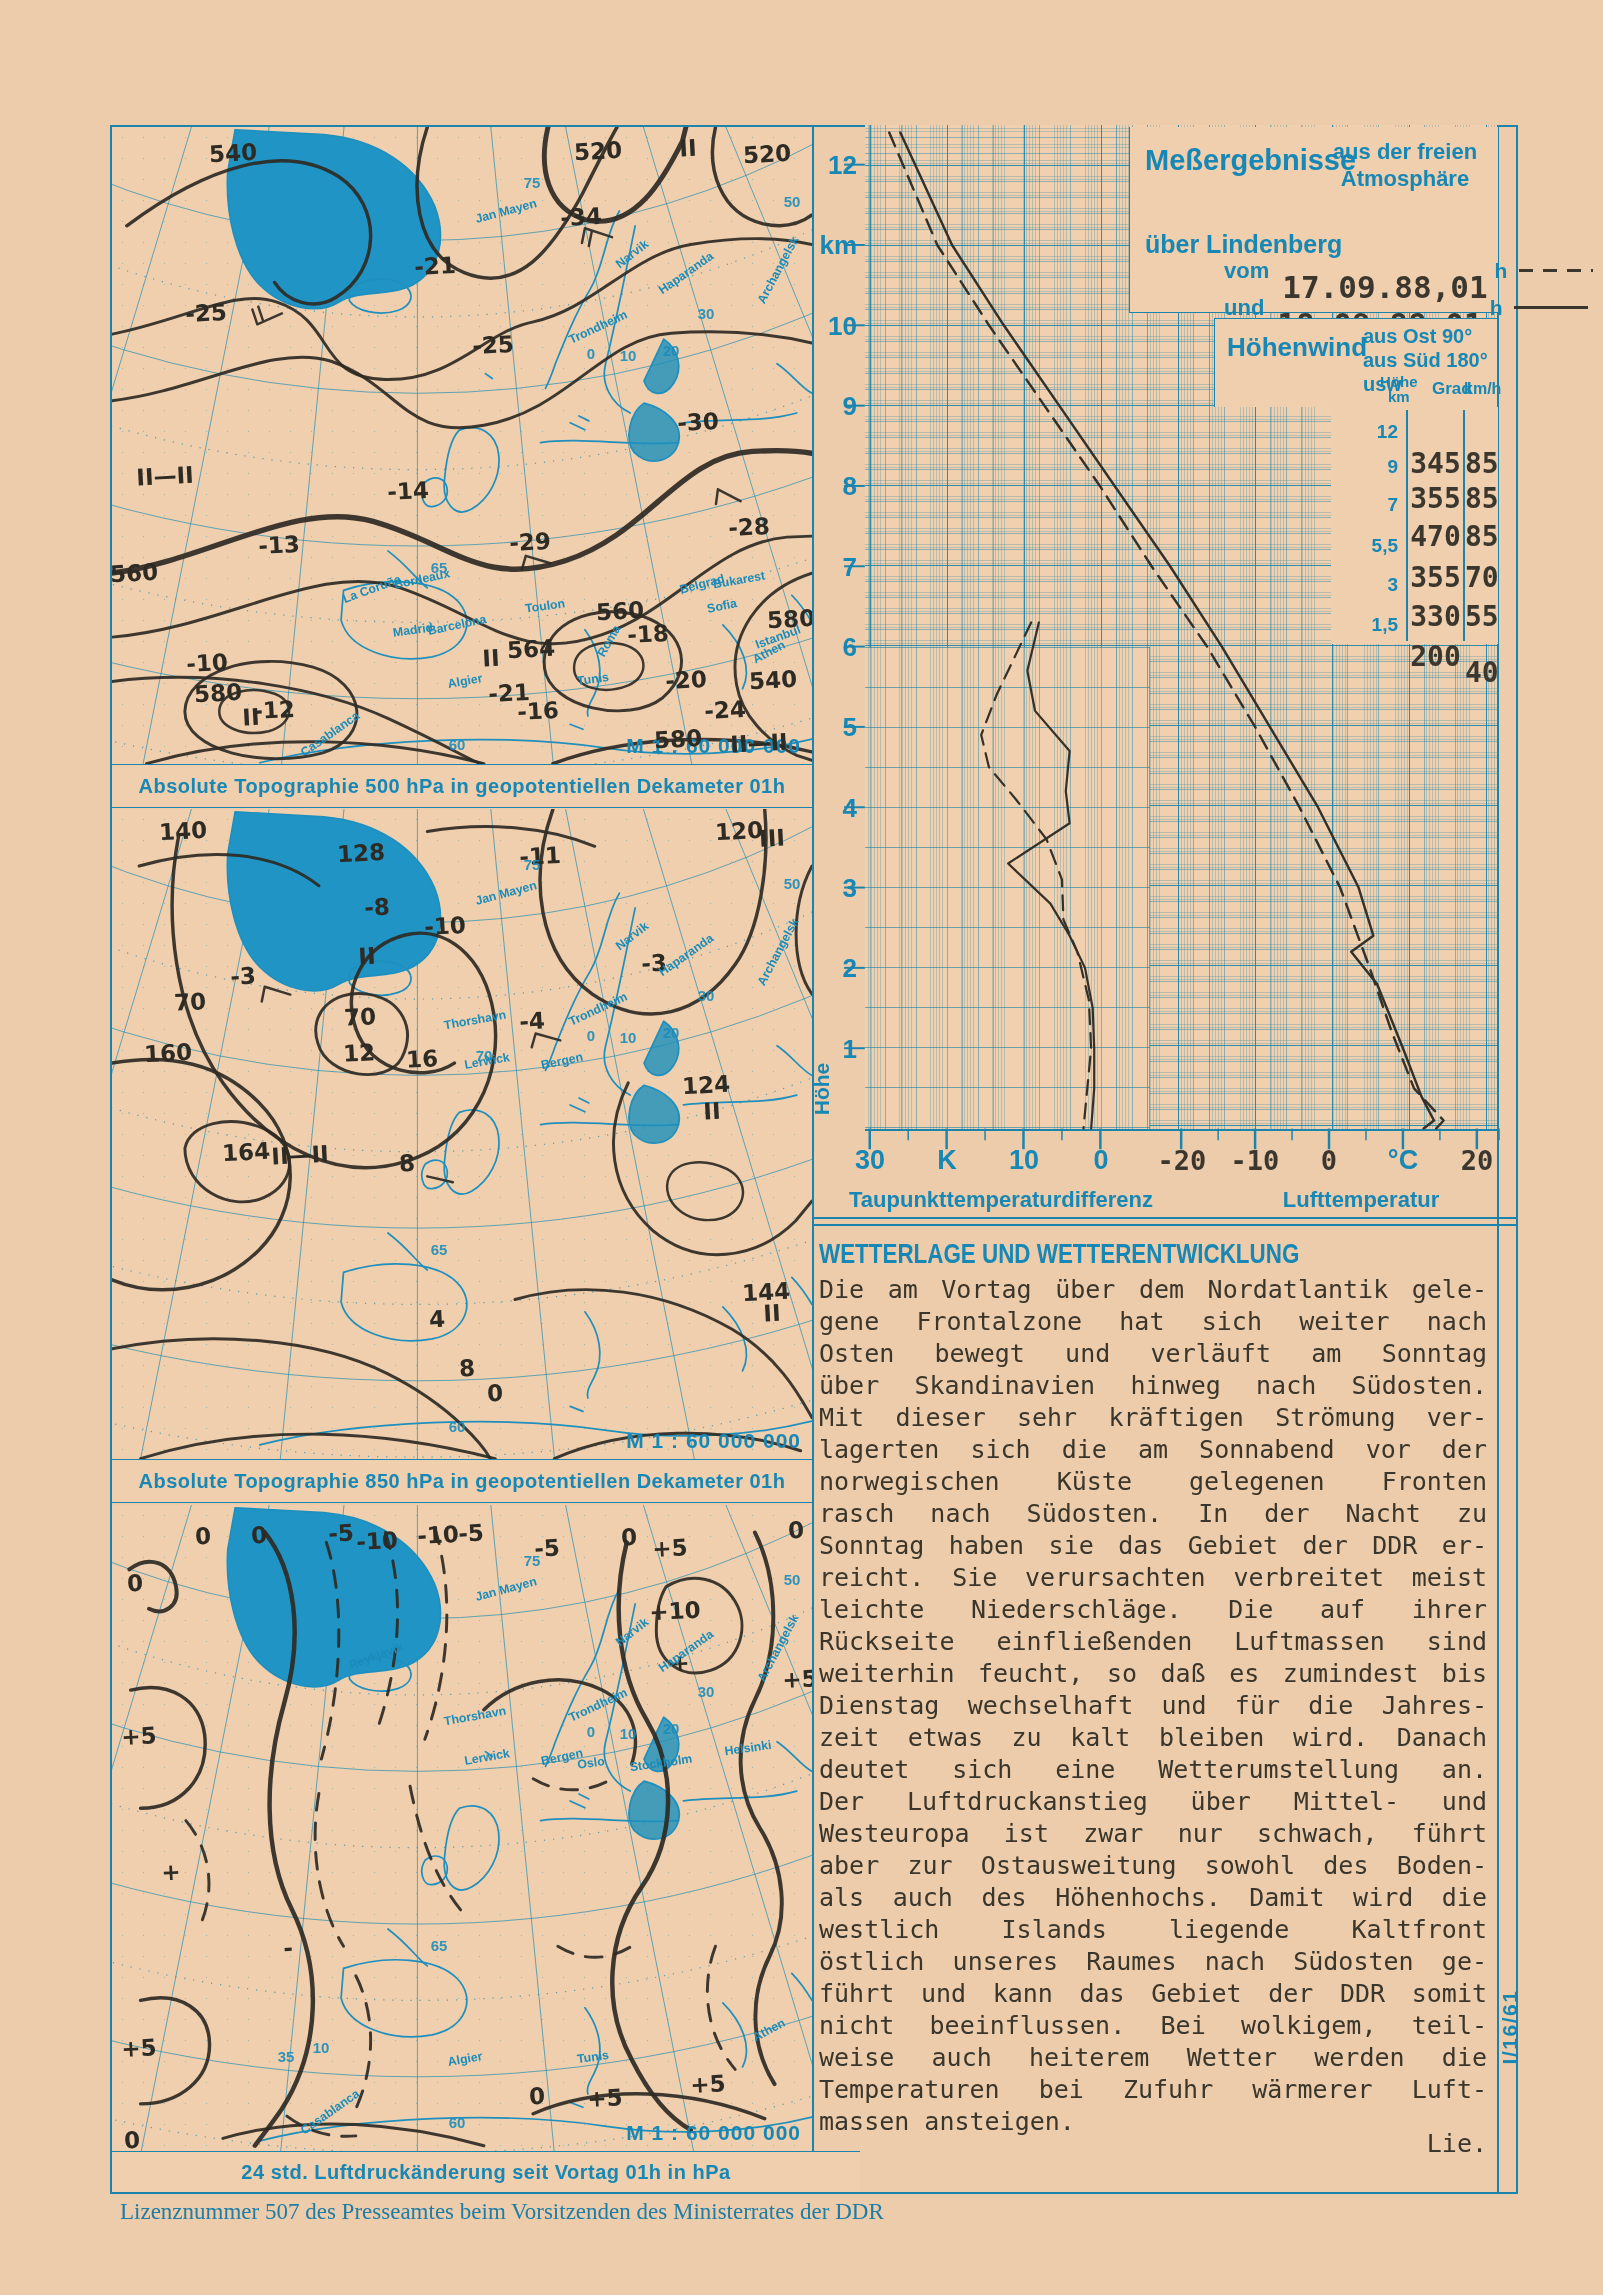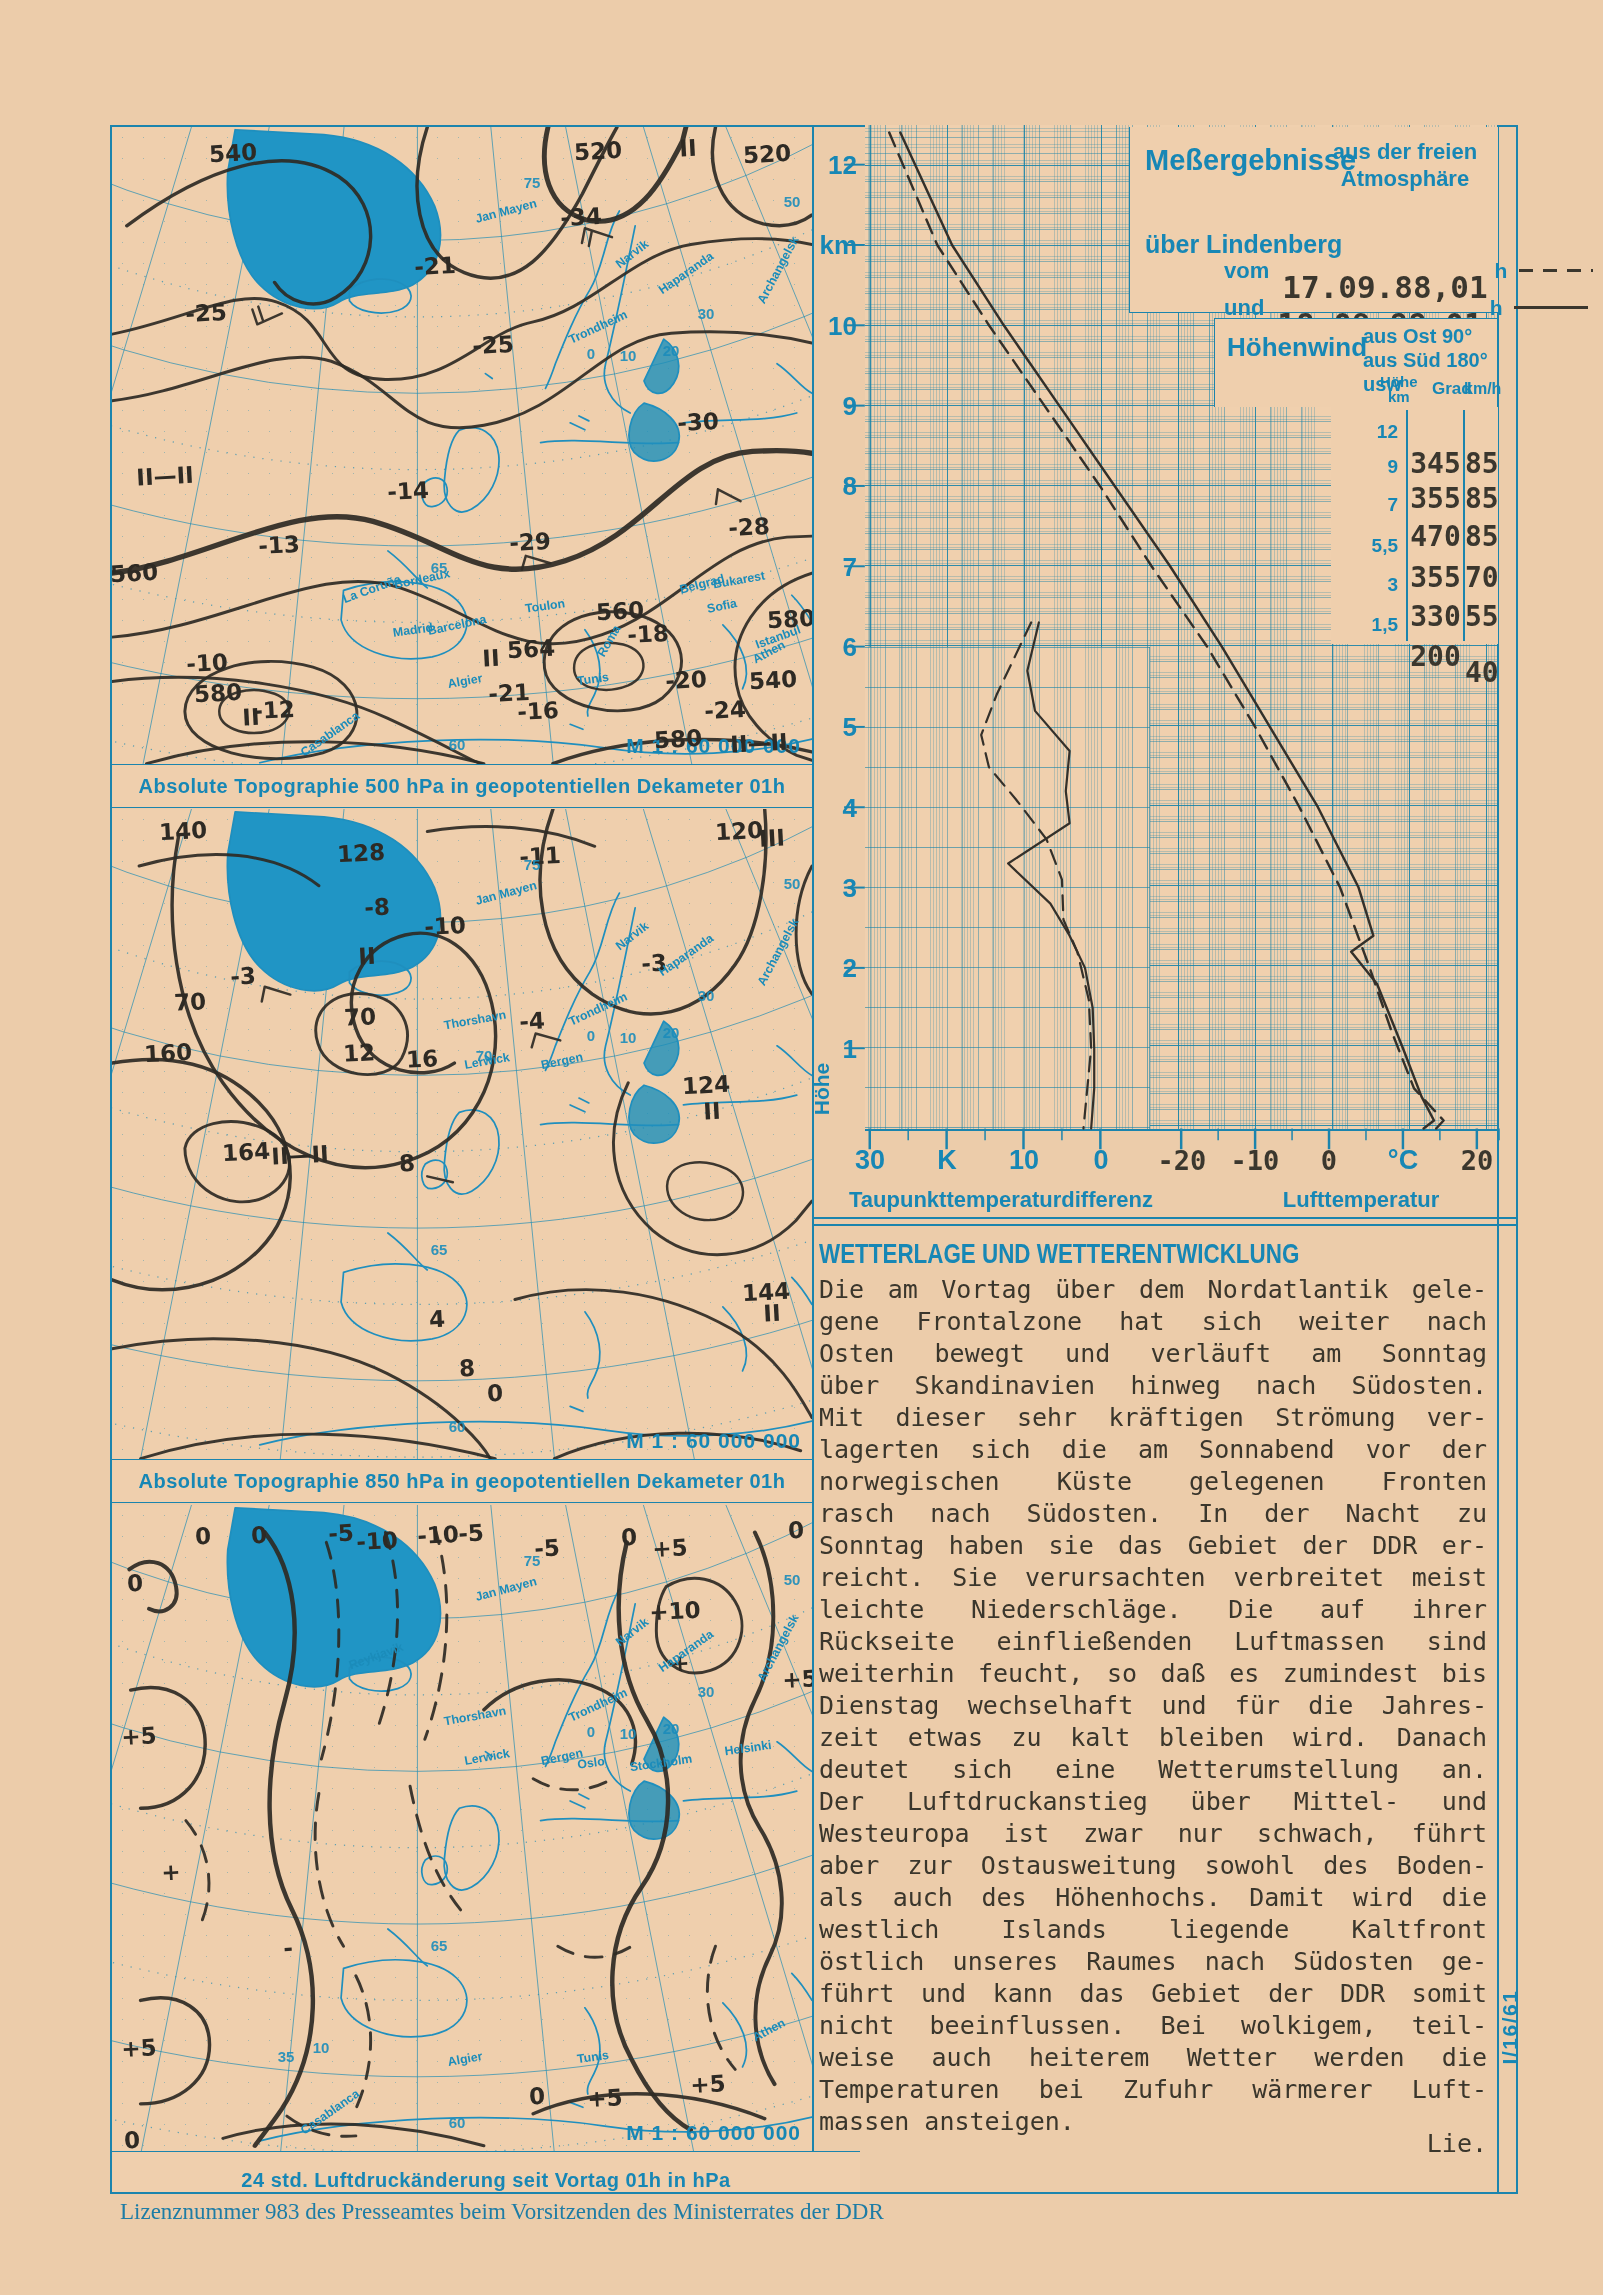--- a/index.html
+++ b/index.html
@@ -404,21 +404,21 @@
       <div class="grat" style="left: 209px; top: 542px; transform: translate(-50%, -50%);">10</div>
       <div class="grat" style="left: 420px; top: 55px; transform: translate(-50%, -50%);">75</div>
       <div class="grat" style="left: 327px; top: 440px; transform: translate(-50%, -50%);">65</div>
       <div class="grat" style="left: 345px; top: 617px; transform: translate(-50%, -50%);">60</div>
       <div class="grat" style="left: 594px; top: 186px; transform: translate(-50%, -50%);">30</div>
       <div class="grat" style="left: 559px; top: 223px; transform: translate(-50%, -50%);">20</div>
       <div class="grat" style="left: 516px; top: 228px; transform: translate(-50%, -50%);">10</div>
       <div class="grat" style="left: 479px; top: 226px; transform: translate(-50%, -50%);">0</div>
       <div class="grat" style="left: 680px; top: 74px; transform: translate(-50%, -50%);">50</div>
     </div>
-  <div class="caption-strip" style="left:112px;top:2151px;width:748px;height:42px;align-items:flex-end;">
+  <div class="caption-strip" style="left:112px;top:2151px;width:748px;height:42px;">
     <span>24 std. Luftdruckänderung seit Vortag 01h in  hPa</span>
   </div>
 
   <div class="grid"></div>
   <div class="coarse"></div>
 
   <div class="paperbox" style="left:1129px;top:127px;width:369px;height:186px;border-left:1.5px solid #1b84ad;border-bottom:1.5px solid #1b84ad;">
     <div style="position:absolute;left:15px;top:17px;font-size:29px;font-weight:bold;">Meßergebnisse</div>
     <div style="position:absolute;right:9px;top:11px;width:168px;text-align:center;font-size:22px;font-weight:bold;line-height:27px;">
       <div>aus der freien</div>
@@ -547,21 +547,21 @@
       <div class="report-line">führt und kann das Gebiet der DDR somit</div>
       <div class="report-line">nicht beeinflussen. Bei wolkigem, teil-</div>
       <div class="report-line">weise auch heiterem Wetter werden die</div>
       <div class="report-line">Temperaturen bei Zufuhr wärmerer Luft-</div>
       <div class="report-line last">massen ansteigen.</div>
     </div>
   <div style="position:absolute;left:819px;top:2129px;width:668px;text-align:right;font-family:'DejaVu Sans Mono',monospace;font-size:25px;color:#3a362c;">Lie.</div>
 
   <div style="position:absolute;left:1410px;top:2016px;width:197px;height:22px;transform:rotate(-90deg);transform-origin:center;font-size:21px;font-weight:bold;color:#1787b5;letter-spacing:1.5px;text-align:center;">I/16/61</div>
 
-  <div style="position:absolute;left:120px;top:2199px;font-family:'Liberation Serif',serif;font-size:23px;color:#1e7ca5;">Lizenznummer 983 des Presseamtes beim Vorsitzenden des Ministerrates der DDR</div>
+  <div style="position:absolute;left:120px;top:2199px;font-family:'Liberation Serif',serif;font-size:23px;color:#1e7ca5;">Lizenznummer 507 des Presseamtes beim Vorsitzenden des Ministerrates der DDR</div>
 
   <svg id="chart-svg" width="1603" height="2295" viewBox="0 0 3253 4657" style="pointer-events:none;z-index:6;">
       <line x1="1713" y1="2127" x2="1755" y2="2127" stroke="#1b84ad" stroke-width="4"></line>
       <line x1="1713" y1="1964" x2="1755" y2="1964" stroke="#1b84ad" stroke-width="4"></line>
       <line x1="1713" y1="1801" x2="1755" y2="1801" stroke="#1b84ad" stroke-width="4"></line>
       <line x1="1713" y1="1638" x2="1755" y2="1638" stroke="#1b84ad" stroke-width="4"></line>
       <line x1="1713" y1="1475" x2="1755" y2="1475" stroke="#1b84ad" stroke-width="4"></line>
       <line x1="1713" y1="1312" x2="1755" y2="1312" stroke="#1b84ad" stroke-width="4"></line>
       <line x1="1713" y1="1149" x2="1755" y2="1149" stroke="#1b84ad" stroke-width="4"></line>
       <line x1="1713" y1="986" x2="1755" y2="986" stroke="#1b84ad" stroke-width="4"></line>

